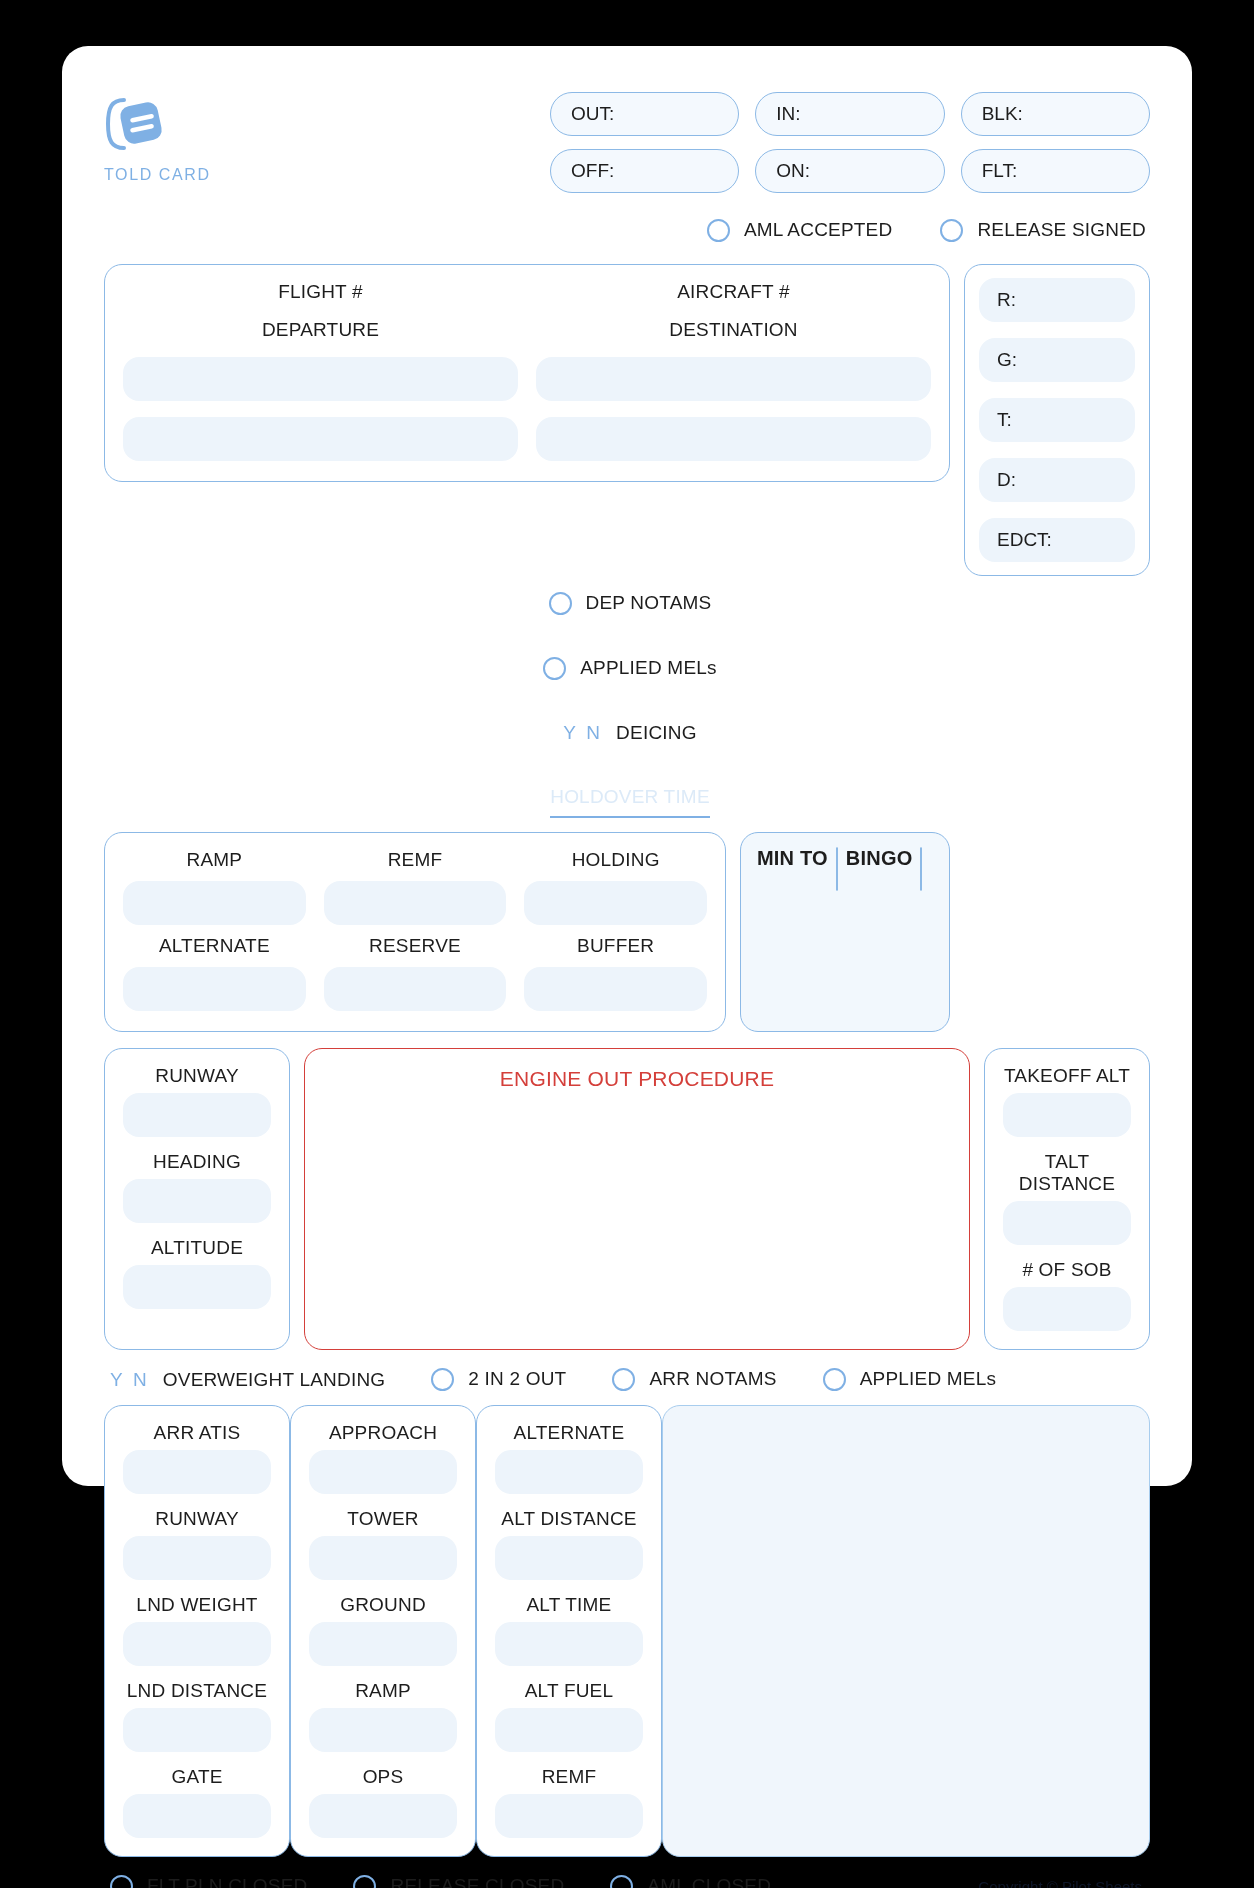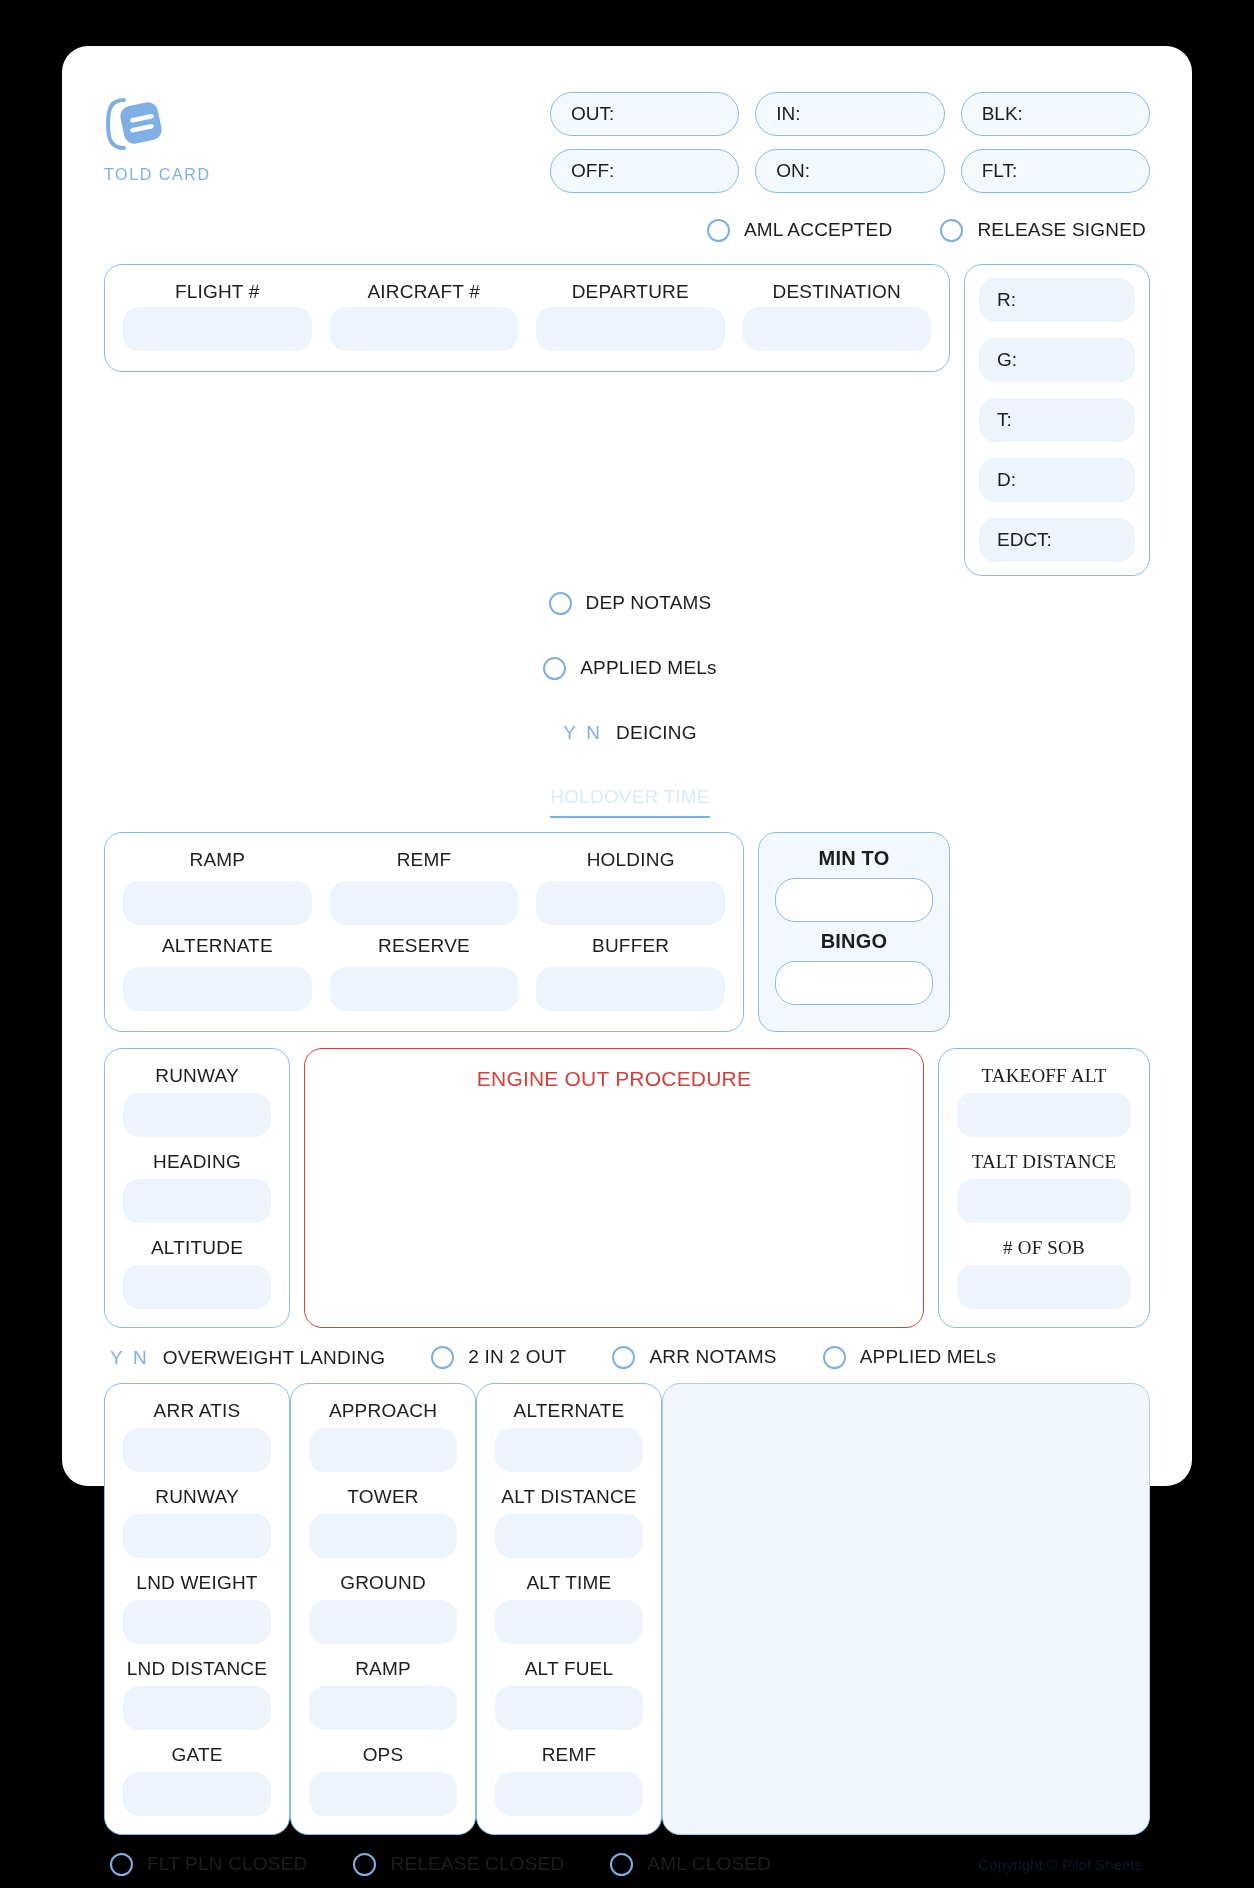--- a/index.html
+++ b/index.html
@@ -60,55 +60,55 @@
   }
   .lbl{font-size:19px;color:#1d1d1d;text-align:center;letter-spacing:.2px;}
   .inp{
     background:#edf4fb;border-radius:16px;height:44px;width:100%;
     box-sizing:border-box;
   }
 
   
   .row1{display:flex;gap:14px;margin-top:22px;align-items:flex-start;}
   .flightcard{flex:1;padding:16px 18px 20px 18px;}
-  .fgrid{display:grid;grid-template-columns:repeat(4,1fr);gap:4px 18px;}
+  .fgrid{display:grid;grid-template-columns:repeat(2,1fr);gap:16px 18px;}
   .rgtd{width:186px;padding:13px 14px;display:flex;flex-direction:column;gap:16px;}
   .rgtd .inp{display:flex;align-items:center;padding-left:18px;font-size:19px;color:#1d1d1d;}
 
   
   .row2{display:flex;align-items:center;gap:42px;margin-top:16px;padding-left:6px;flex-direction:column;}
   .holdover{
     flex:0 0 auto;width:160px;color:#dceaf8;font-size:19px;
     border-bottom:2px solid #7fb0e4;padding-bottom:8px;text-align:center;
     letter-spacing:.2px;
   }
 
   
   .row3{display:flex;gap:14px;margin-top:14px;align-items:stretch;}
   .fuelcard{flex:1;padding:16px 18px 20px 18px;}
   .fuelgrid{display:grid;grid-template-columns:repeat(3,1fr);gap:10px 18px;}
   .mintocard{
-    width:192px;border:1.6px solid #8cb9e6;border-radius:18px;background:#f2f8fd;
-    padding:14px 16px;box-sizing:border-box;display:flex;flex-direction:column;gap:8px;
+    width:210px;border:1.6px solid #8cb9e6;border-radius:18px;background:#f2f8fd;
+    padding:14px 16px;box-sizing:border-box;display:flex;gap:8px;
   }
   .mintocard .lbl{font-weight:bold;font-size:20px;}
   .whitepill{
     background:#ffffff;border:1.6px solid #8cb9e6;border-radius:20px;height:44px;
     box-sizing:border-box;
   }
 
   
   .row4{display:flex;gap:14px;margin-top:16px;align-items:stretch;}
   .rwcard{width:186px;padding:16px 18px 18px 18px;display:flex;flex-direction:column;gap:6px;}
   .eocard{
     flex:1;border:1.8px solid #d43f3a;border-radius:18px;background:#fff;
     padding:18px;box-sizing:border-box;
   }
   .eotitle{color:#d43f3a;font-size:21px;text-align:center;letter-spacing:.2px;}
-  .tocard{width:212px;padding:16px 18px 18px 18px;display:flex;flex-direction:column;gap:6px;font-family:Liberation Serif, serif;}
+  .tocard{width:166px;padding:16px 18px 18px 18px;display:flex;flex-direction:column;gap:6px;}
 
   .row5{display:flex;align-items:center;margin-top:18px;padding-left:6px;gap:0;}
   .row5 > *{margin-right:46px;}
 
   
   .row6{display:flex;margin-top:14px;align-items:stretch;border-radius:11px;}
   .bcol{width:186px;padding:16px 18px 18px 18px;display:flex;flex-direction:column;gap:6px;}
   .notes{
     flex:1;border:1.6px solid #a8cdee;border-radius:18px;background:#f0f6fc;
   }

